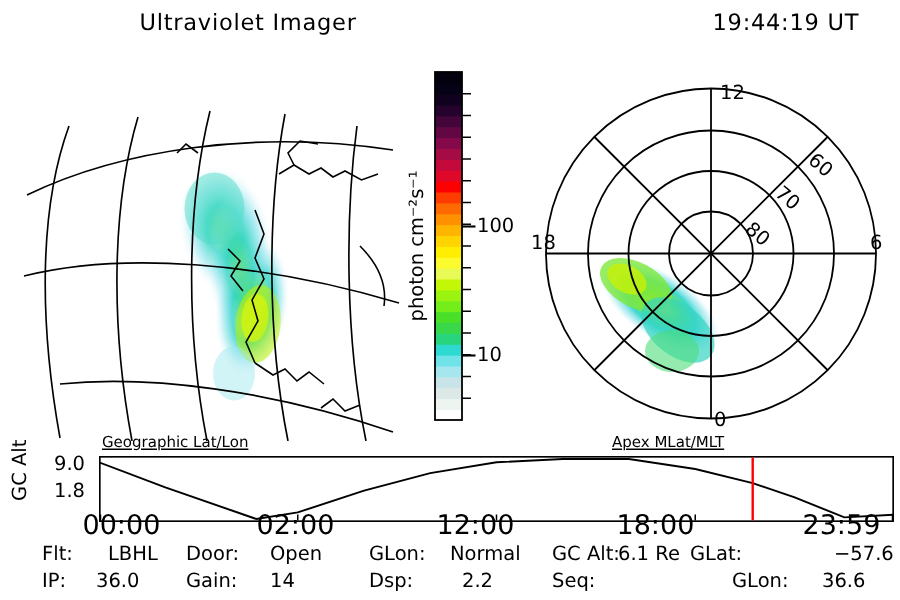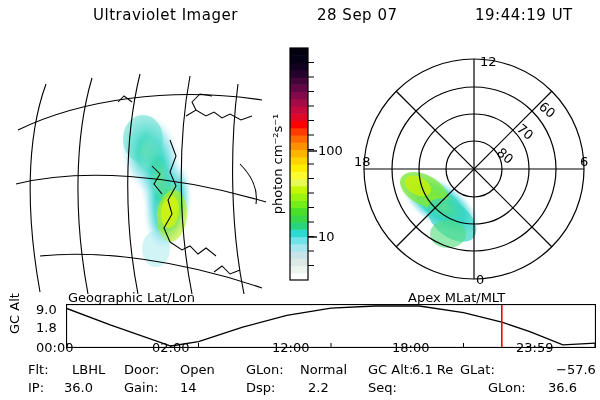--- a/index.html
+++ b/index.html
@@ -45,39 +45,38 @@
   .c3{left:368px;} .c3v{left:412px;}
   .c4{left:460px;} .c4v{left:540px;margin-left:16px;}
 
   .c0b{left:28px;}  .c0bv{left:64px;}
   .c1b{left:124px;} .c1bv{left:180px;}
   .c2b{left:246px;} .c2bv{left:308px;}
   .c3b{left:368px;} .c3bv{left:414px;margin-top:40px;}
   .c4b{left:488px;} .c4bv{left:548px;}
 
   
-  .strip-cap{position:absolute;font-size:13px;white-space:nowrap;}
+  .strip-cap{position:absolute;font-size:10px;white-space:nowrap;text-decoration:underline;}
   .cap-geo{left:68px;top:-2px;}
   .cap-apex{left:408px;top:-2px;}
   .ytick{position:absolute;font-size:13px;}
   .yt-hi{left:36px;top:10px;}
   .yt-lo{left:36px;top:28px;}
   .ylab{position:absolute;left:-14px;top:14px;width:56px;text-align:center;
         font-size:13px;transform:rotate(-90deg);transform-origin:center center;
         white-space:nowrap;}
-  .xtick{position:absolute;font-size:13px;top:48px;white-space:nowrap;}
+  .xtick{position:absolute;font-size:18px;top:48px;white-space:nowrap;margin-left:19px;}
 </style>
 </head>
 <body>
 
 <div class="root">
 
   <div class="header">
     <span class="hdr-title">Ultraviolet Imager</span>
-    <span class="hdr-date">28 Sep 07</span>
     <span class="hdr-time">19:44:19 UT</span>
   </div>
 
   <div class="geo-panel">
     <svg width="268" height="250" viewBox="0 0 268 250">
       <defs>
         <clipPath id="geoClip">
             <rect x="0" y="0" width="268" height="250"></rect>
           </clipPath>
         <radialGradient id="auroraA" cx="50%" cy="50%" r="50%">

